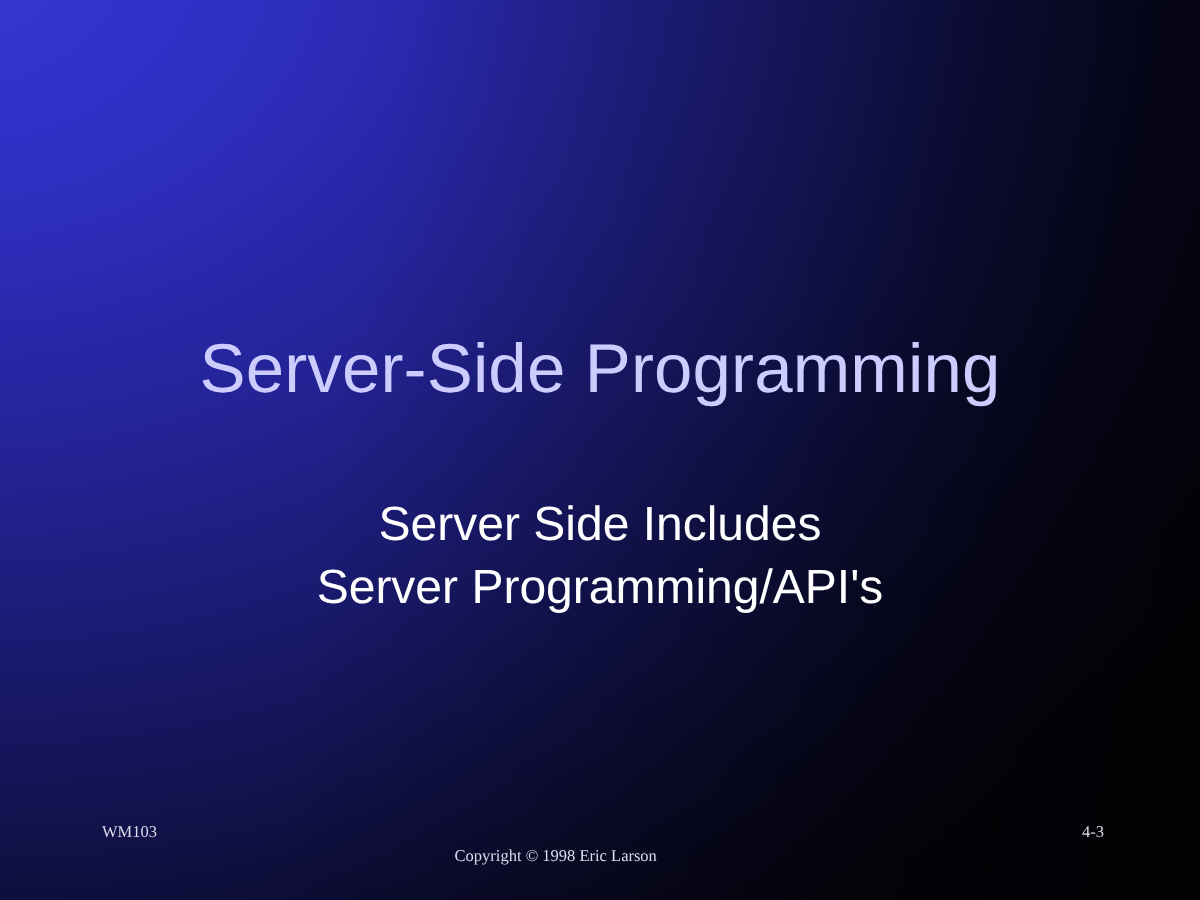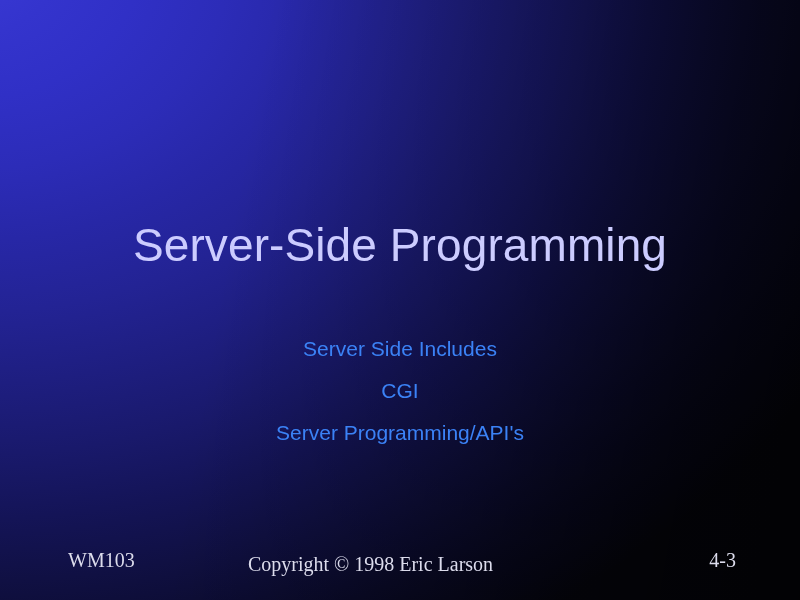--- a/index.html
+++ b/index.html
@@ -84,48 +84,48 @@
   
   .body-block {
     position: absolute;
     top: 328px;
     left: 0;
     width: 800px;
     text-align: center;
   }
   .body-line {
     margin: 0;
-    font-size: 21px;
+    font-size: 32px;
     font-weight: normal;
     line-height: 42px;
-    color: #3b82f6;
+    color: #ffffff;
     white-space: nowrap;
   }
 
   
   .footer {
     position: absolute;
     left: 0;
     top: 549px;
     width: 800px;
     height: 22px;
     font-family: "Liberation Serif", serif;
-    font-size: 20px;
+    font-size: 11px;
     color: #dcdcec;
   }
   .footer-left {
     position: absolute;
     left: 68px;
     top: 0;
     white-space: nowrap;
   }
   .footer-center {
     position: absolute;
     left: 0;
-    top: 4px;
+    top: 16px;
     width: 741px;
     text-align: center;
     white-space: nowrap;
   }
   .footer-right {
     position: absolute;
     right: 64px;
     top: 0;
     white-space: nowrap;
   }
@@ -139,21 +139,20 @@
   <div id="slide-bg-shade"></div>
 
   <div id="slide-content">
 
     <div class="title-block">
       <h1 class="slide-title">Server-Side Programming</h1>
     </div>
 
     <div class="body-block">
       <p class="body-line">Server Side Includes</p>
-      <p class="body-line">CGI</p>
       <p class="body-line">Server Programming/API's</p>
     </div>
 
     <div class="footer">
       <span class="footer-left">WM103</span>
       <span class="footer-center">Copyright © 1998 Eric Larson</span>
       <span class="footer-right">4-3</span>
     </div>
 
   </div>

